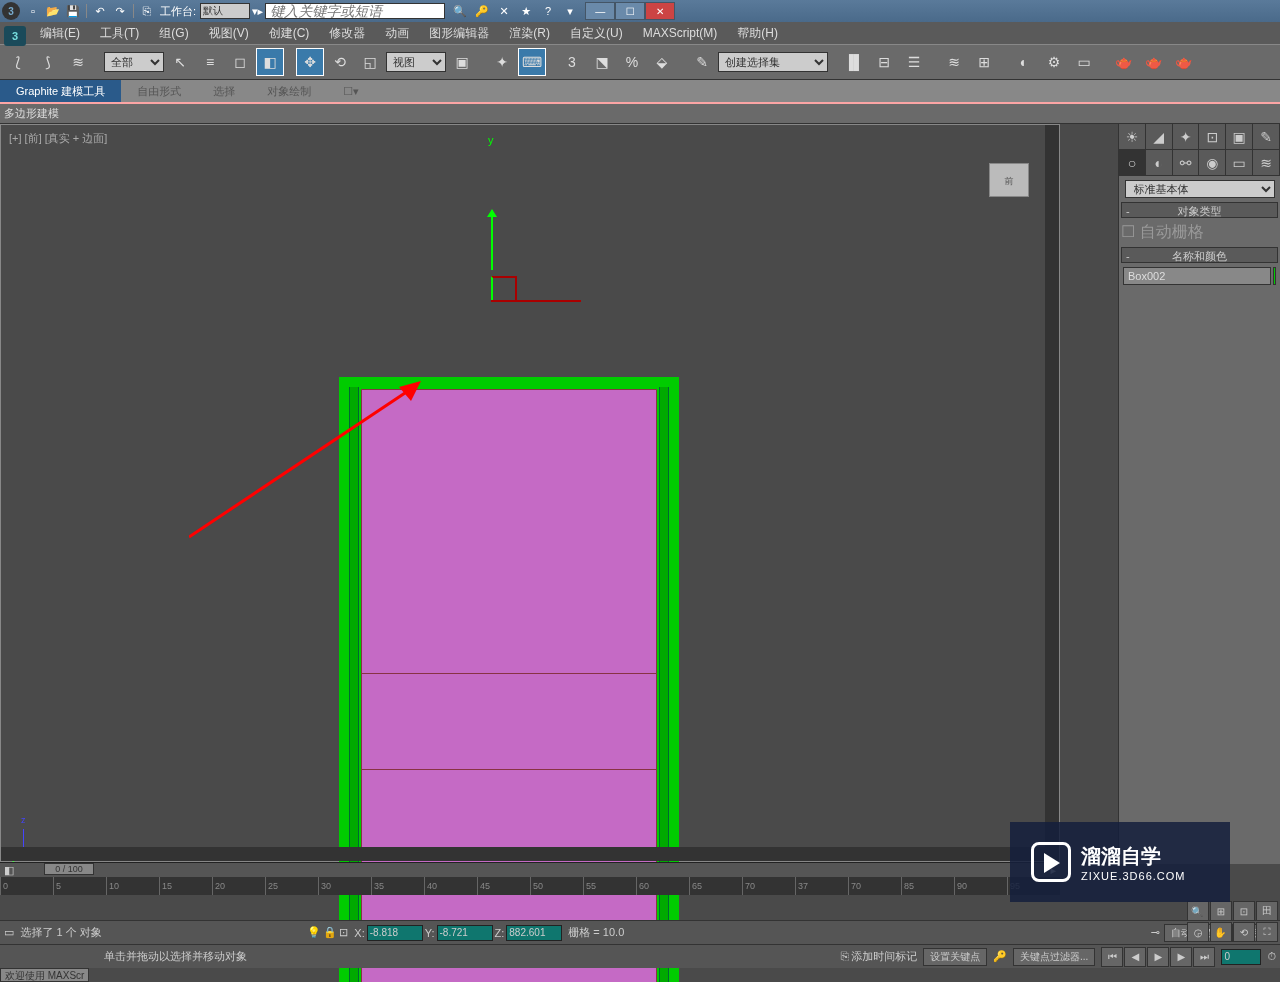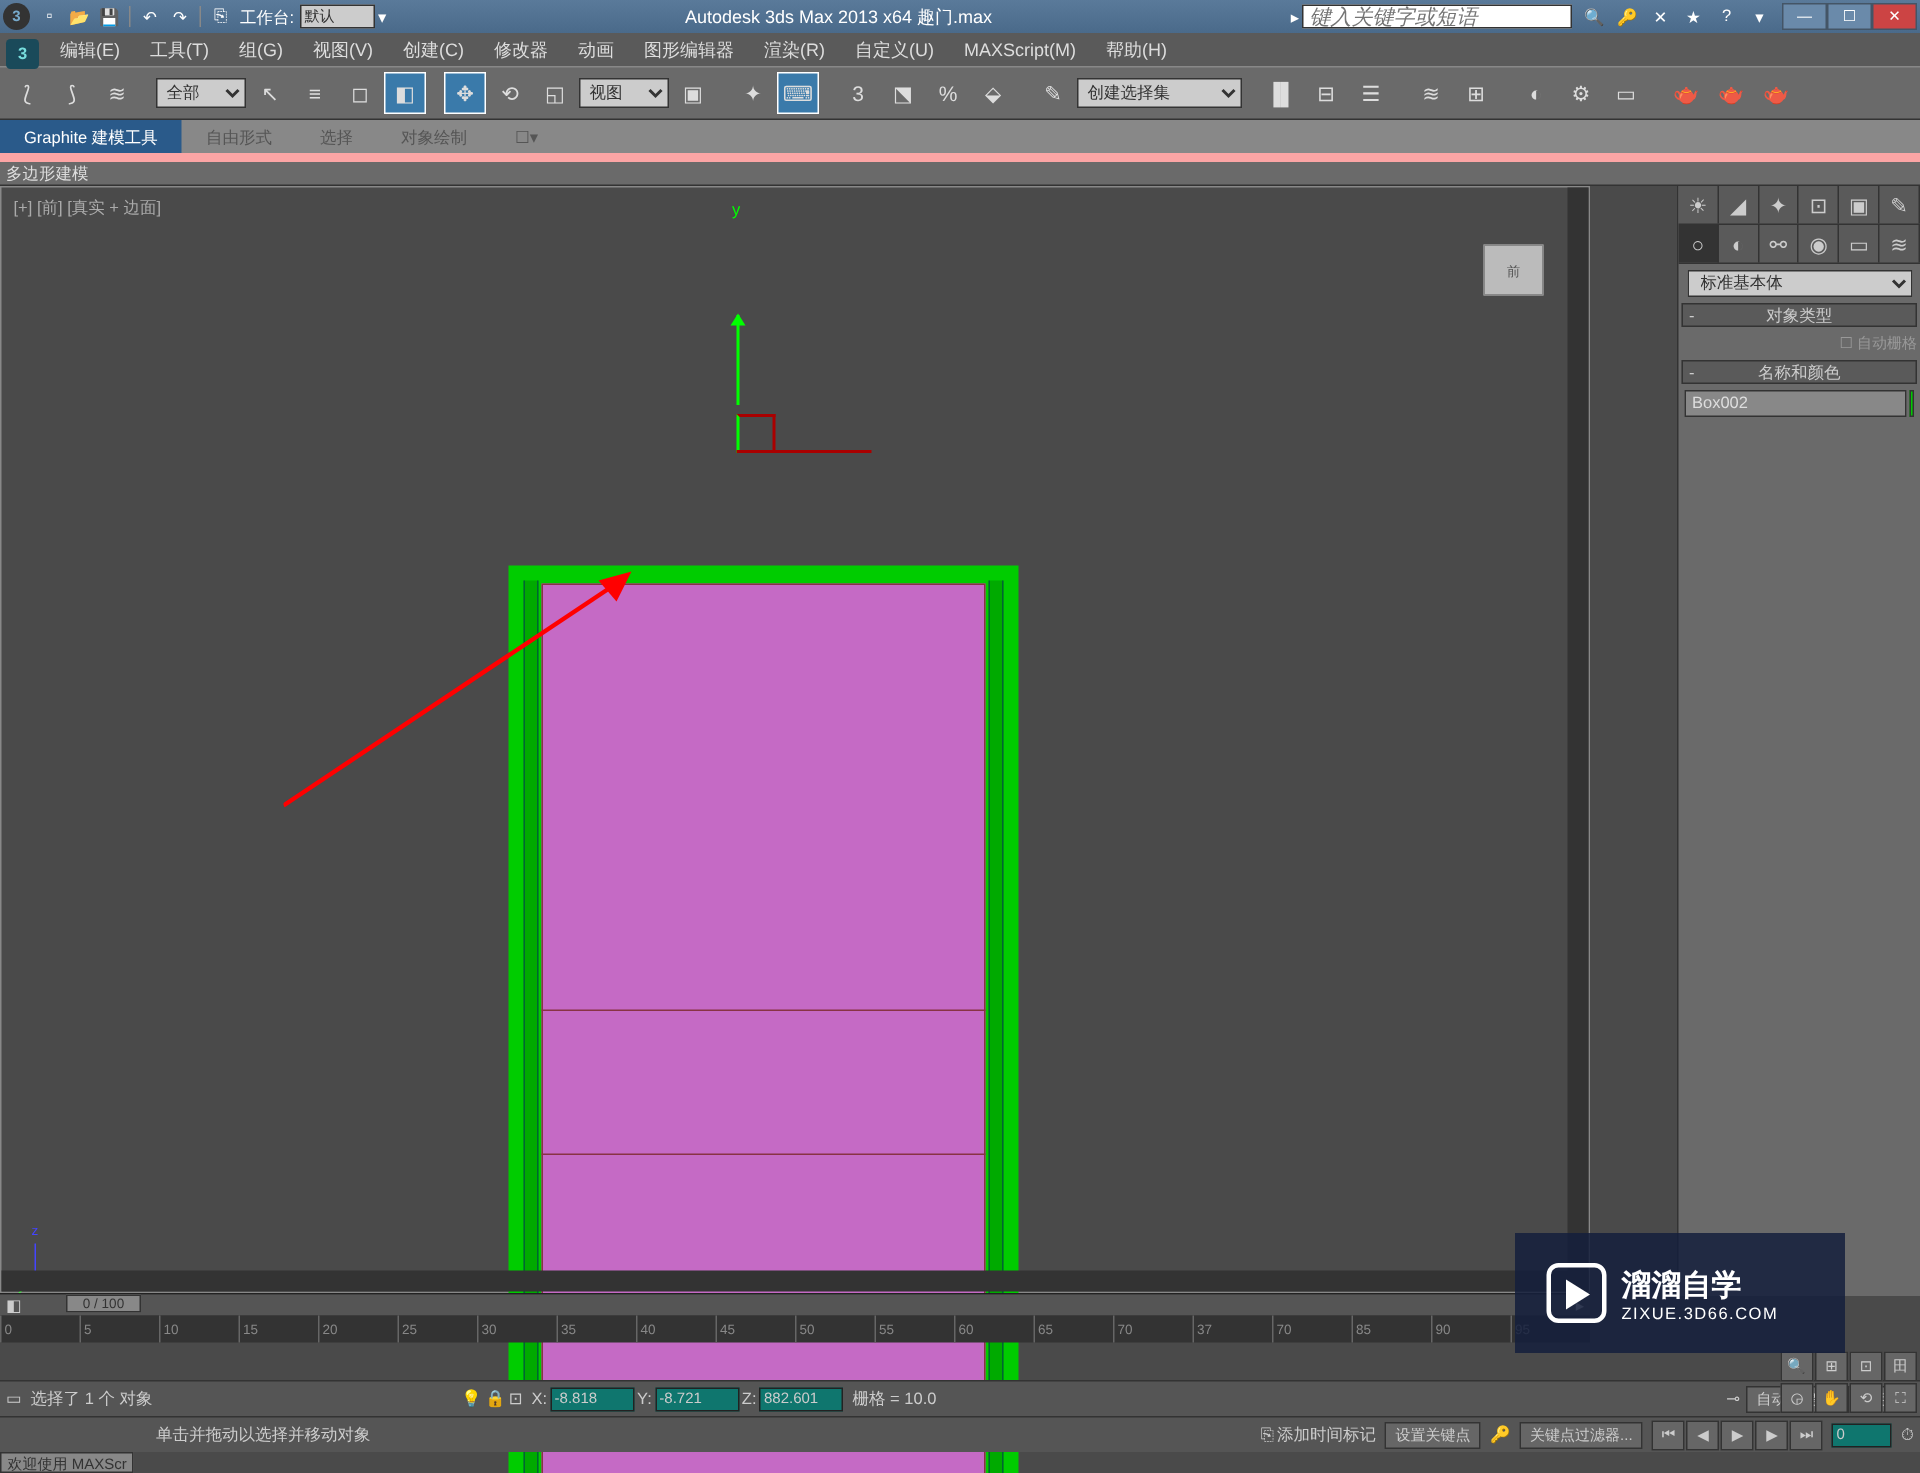--- a/index.html
+++ b/index.html
@@ -29,21 +29,21 @@
 .maintoolbar { height: 36px; background: #6a6a6a; border-top: 1px solid #888; border-bottom: 1px solid #333; display: flex; align-items: center; padding: 0 4px; gap: 2px; }
 .tb-btn { width: 28px; height: 28px; background: #6a6a6a; border: 1px solid transparent; display: flex; align-items: center; justify-content: center; font-size: 14px; color: #ddd; }
 .tb-btn.active { background: #3a7aaa; border: 1px solid #fff; }
 .tb-sep { width: 8px; }
 .tb-dropdown { height: 20px; background: #ccc; border: 1px solid #333; font-size: 11px; color:#333; padding:0 2px;}
 
 
 .ribbon { height: 22px; background: #888; display: flex; align-items: stretch; }
 .ribbon-tab { padding: 3px 16px; color: #555; font-size: 11px; display:flex; align-items:center;}
 .ribbon-tab.active { background: #2a5a8a; color: #fff; }
-.ribbon-bar { height: 22px; background: #6a6a6a; border-top:6px solid #fca5a5; border-bottom:1px solid #333; display:flex; align-items:center; padding-left:4px; color:#ddd; font-size:11px;}
+.ribbon-bar { height: 22px; background: #6a6a6a; border-top:2px solid #fca5a5; border-bottom:1px solid #333; display:flex; align-items:center; padding-left:4px; color:#ddd; font-size:11px;}
 
 
 .viewport { position: absolute; left: 0; top: 124px; width: 1060px; height: 738px; background: #4a4a4a; border: 1px solid #888; }
 .vp-label { position: absolute; left: 8px; top: 6px; color: #aaa; font-size: 11px; }
 .vp-cube { position: absolute; right: 20px; top: 30px; width: 60px; height: 50px; }
 .cube-face { position:absolute; width:40px; height:34px; left:10px; top:8px; background:#bbb; border:1px solid #888; font-size:9px; color:#555; text-align:center; line-height:34px;}
 
 
 .gizmo { position: absolute; left: 490px; top: 145px; }
 .gizmo-y { position: absolute; width: 2px; height: 60px; background: #0f0; left: 0; top: -60px; }
@@ -69,21 +69,21 @@
 
 
 .cmdpanel { position: absolute; right: 0; top: 124px; width: 162px; height: 740px; background: #6a6a6a; border-left:1px solid #333;}
 .cp-row1 { height: 26px; background:#5a5a5a; display:flex; border-bottom:1px solid #333;}
 .cp-row2 { height: 26px; background:#5a5a5a; display:flex; border-bottom:1px solid #333;}
 .cp-tab { flex:1; display:flex; align-items:center; justify-content:center; border-right:1px solid #333; font-size:14px; color:#ccc;}
 .cp-tab.active { background:#333;}
 .cp-dropdown { width: 150px; height: 18px; margin: 4px auto; background:#ccc; border:1px solid #333; display:block; font-size:11px; color:#333; padding-left:4px;}
 .cp-section-title { background:#5a5a5a; border:1px solid #333; margin:2px 2px; text-align:center; font-size:11px; color:#ccc; height:16px; line-height:16px; position:relative;}
 .cp-section-title .collapse { position:absolute; left:4px; }
-.cp-check-row { text-align:right; padding:2px; font-size:10px; color:#999;}
+.cp-check-row { text-align:left; padding:2px; font-size:16px; color:#999;}
 .cp-btn-grid { display:grid; grid-template-columns:1fr 1fr; gap:1px; padding:0 2px;}
 .cp-obj-btn { background:#999; border:1px solid #555; height:18px; font-size:11px; color:#333; text-align:center; line-height:16px;}
 .cp-name-row { display:flex; gap:2px; padding:2px 4px;}
 .cp-name-input { flex:1; height:18px; background:#888; border:1px solid #333; color:#ddd; font-size:11px; padding-left:4px;}
 .cp-color { width:18px; height:18px; background:#0c0; border:1px solid #333;}
 
 
 .timeline { position:absolute; left:0; top:862px; width:1060px; height:32px; background:#3a3a3a; border-top:1px solid #222;}
 .tl-slider-row { height:14px; background:#555; display:flex; align-items:center; position:relative;}
 .tl-slider { position:absolute; left:44px; top:0; width:50px; height:12px; background:#888; border:1px solid #333; font-size:9px; text-align:center; color:#333;}
@@ -125,21 +125,20 @@
     <div class="qat-btn">💾</div>
     <div class="qat-sep"></div>
     <div class="qat-btn">↶</div>
     <div class="qat-btn">↷</div>
     <div class="qat-sep"></div>
     <div class="qat-btn">⎘</div>
   </div>
   <span class="workspace-label">工作台:</span>
   <input class="workspace-dd" value="默认" style="">
   <span style="color:#fff;margin-left:2px">▾</span>
-  <div class="title-center">Autodesk 3ds Max  2013 x64     趣门.max</div>
   <span style="color:#fff;margin-right:2px">▸</span>
   <input class="title-search" placeholder="键入关键字或短语" style="">
   <div class="title-right-icons">
     <span class="qat-btn">🔍</span>
     <span class="qat-btn">🔑</span>
     <span class="qat-btn">✕</span>
     <span class="qat-btn">★</span>
     <span class="qat-btn">?</span>
     <span class="qat-btn">▾</span>
   </div>

